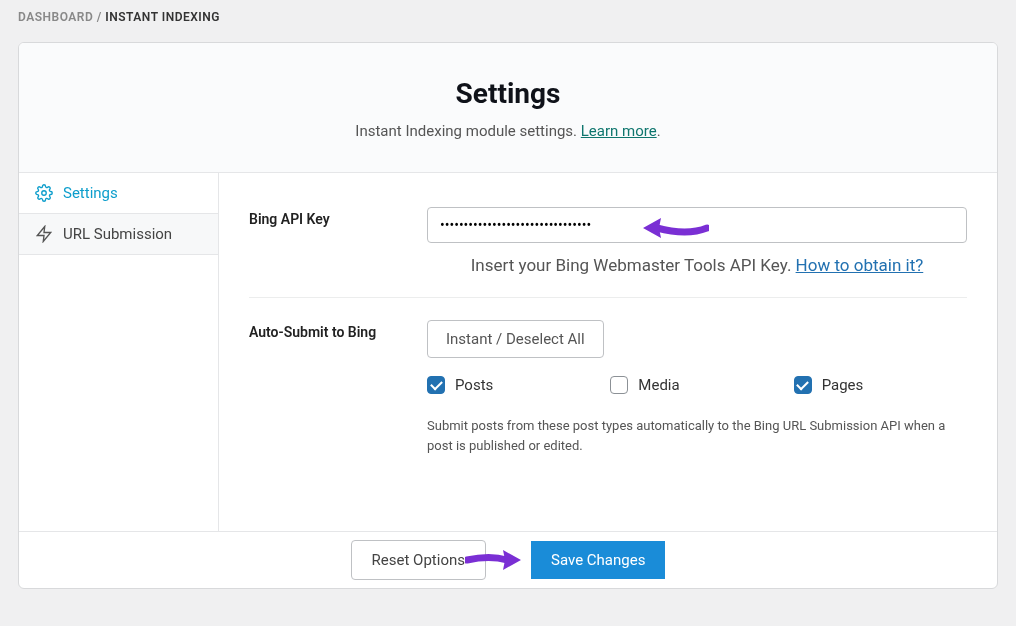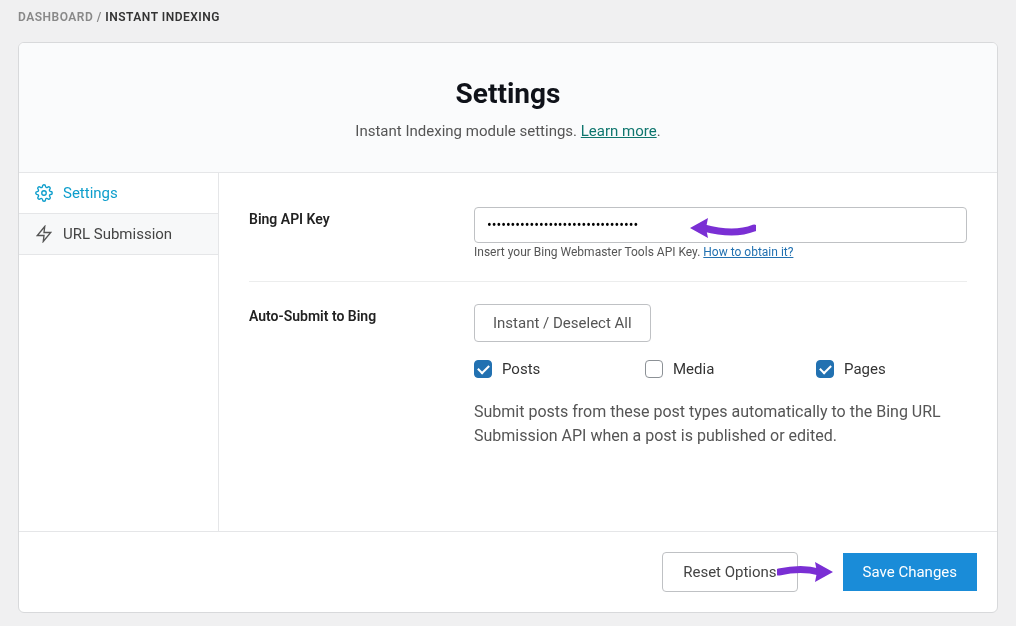--- a/index.html
+++ b/index.html
@@ -74,44 +74,44 @@
     }
     .tab-icon svg { width: 18px; height: 18px; }
     .content {
       flex: 1;
       padding: 22px 30px;
     }
     .form-row {
       display: flex;
       padding: 12px 0 22px;
       border-bottom: 1px solid #eceded;
-      gap: 47px;
     }
     .form-row:last-child { border-bottom: none; padding-top: 22px;}
     .form-label {
       width: 178px;
       flex-shrink: 0;
       font-weight: 600;
       font-size: 14px;
       color: #222;
       padding-top: 4px;
     }
     .form-control { flex: 1; position: relative; }
     .text-input {
       width: 100%;
       padding: 9px 12px;
       border: 1px solid #bfc1c4;
       border-radius: 4px;
       font-size: 14px;
       font-family: inherit;
     }
     .help-text {
-      margin-top: 2px;
-      font-size: 12px;
-      color: #555;
+      margin-top: 12px;
+      font-size: 17px;
+      color: #555;
+      text-align: center;
     }
     .help-text a { color: #2271b1; text-decoration: underline; }
     .select-btn {
       padding: 9px 18px;
       border: 1px solid #bfc1c4;
       background: #fff;
       border-radius: 4px;
       font-size: 15px;
       color: #555;
       cursor: pointer;
@@ -149,29 +149,29 @@
     .checkbox.checked::after {
       content: "";
       width: 5px;
       height: 9px;
       border: solid #fff;
       border-width: 0 2.5px 2.5px 0;
       transform: rotate(45deg) translate(-1px, -1px);
     }
     .desc-text {
       margin-top: 22px;
-      font-size: 16px;
+      font-size: 13px;
       color: #555;
       line-height: 1.5;
     }
     .panel-footer {
       border-top: 1px solid #e5e6e8;
-      padding: 20px;
-      display: flex;
-      justify-content: flex-end;
+      padding: 8px;
+      display: flex;
+      justify-content: center;
       align-items: center;
       gap: 45px;
     }
     .btn-secondary {
       padding: 10px 20px;
       border: 1px solid #bfc1c4;
       background: #fff;
       border-radius: 4px;
       font-size: 15px;
       color: #444;

